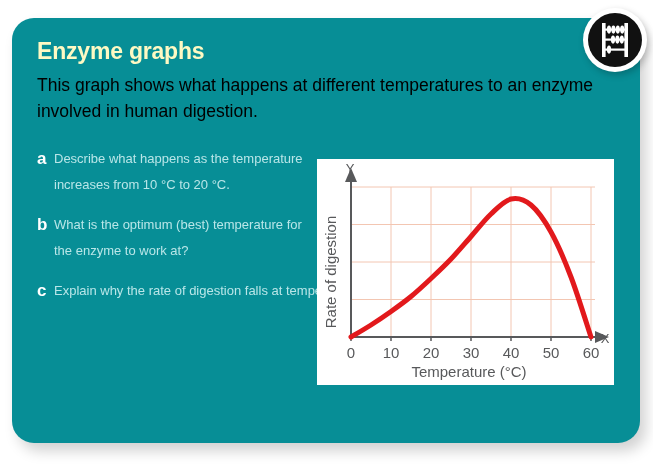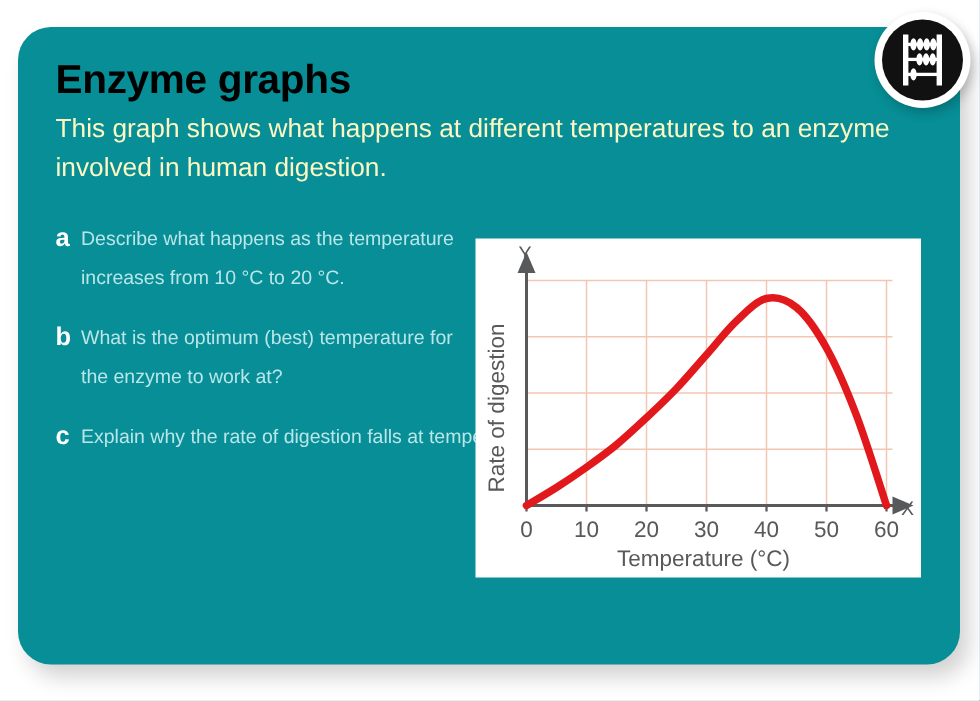--- a/index.html
+++ b/index.html
@@ -32,34 +32,34 @@
     border-radius: 22px;
     box-shadow: 6px 8px 14px rgba(0,0,0,0.18);
     box-sizing: border-box;
   }
 
   
   .title {
     position: absolute;
     left: 25px;
     top: 20px;
-    color: #000000;
-    font-size: 27px;
+    color: #fef9c3;
+    font-size: 23px;
     font-weight: bold;
     letter-spacing: -0.2px;
     white-space: nowrap;
   }
 
   
   .intro {
     position: absolute;
     left: 25px;
     top: 54px;
     width: 560px;
-    color: #fef9c3;
+    color: #000000;
     font-size: 17.5px;
     line-height: 26px;
   }
 
   
   .questions {
     position: absolute;
     left: 25px;
     top: 128px;
     width: 268px;

